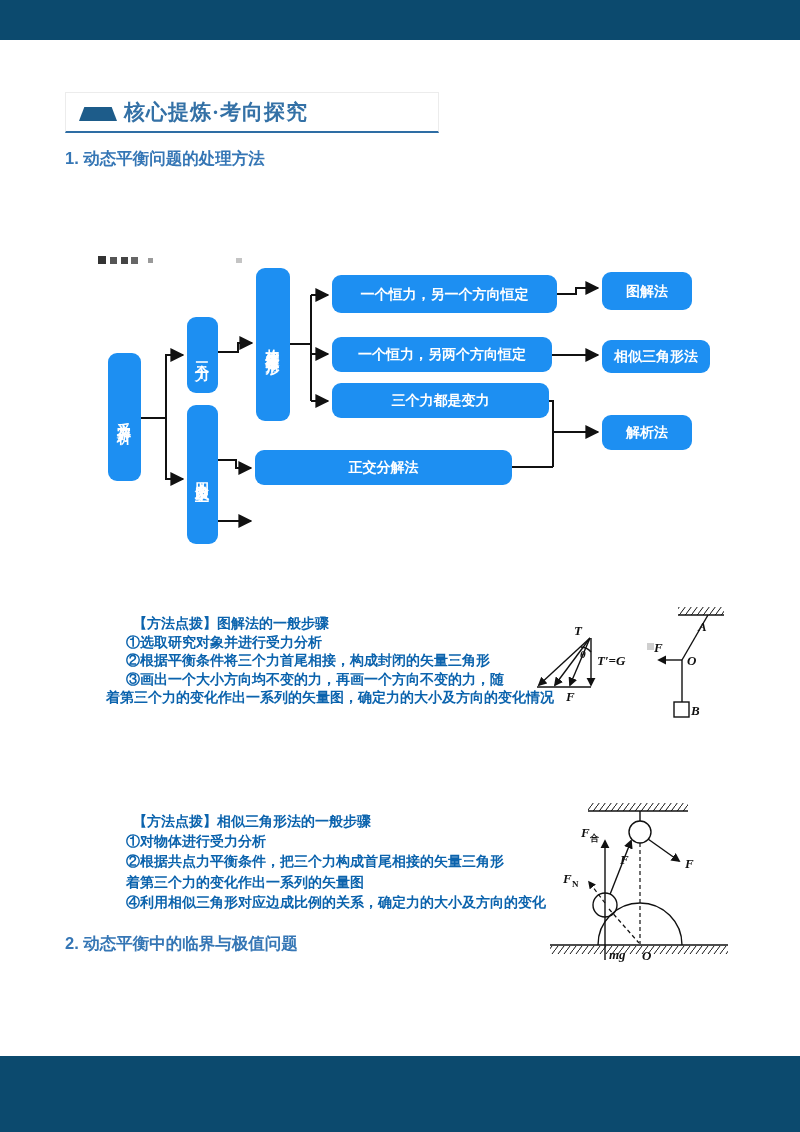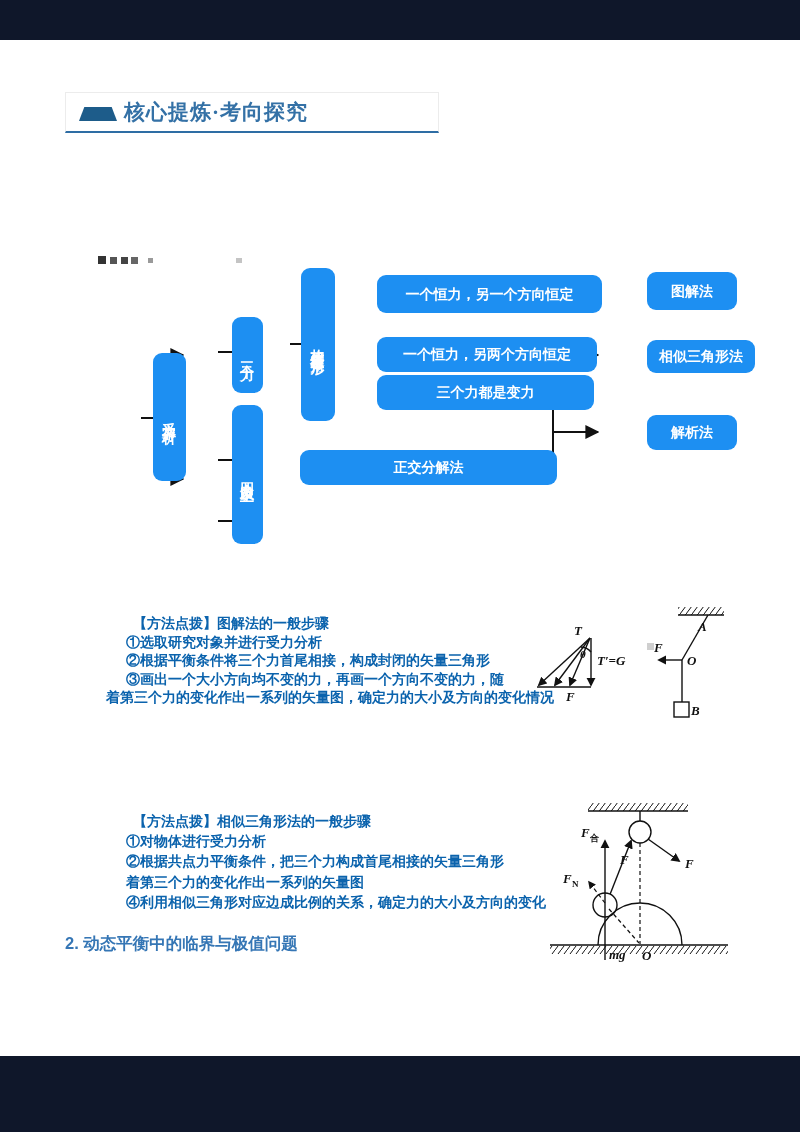--- a/index.html
+++ b/index.html
@@ -1,33 +1,33 @@
 <!DOCTYPE html>
 <html><head>
 <meta charset="utf-8">
 <style>
   html,body{margin:0;padding:0;}
-  .stage{position:relative;width:800px;height:1132px;background:#0f172a;overflow:hidden;
+  .stage{position:relative;width:800px;height:1132px;background:#0c4a6e;overflow:hidden;
          font-family:"Liberation Sans",sans-serif;}
   .paper{position:absolute;left:0;top:40px;width:800px;height:1016px;background:#ffffff;}
   
   .hdr-box{position:absolute;left:65px;top:52px;width:372px;height:38px;background:#fff;
            border:1px solid #ececec;border-bottom:2px solid #2e6da4;}
   .hdr-flag{position:absolute;left:13px;top:14px;width:38px;height:14px;background:#1d5c8a;
             clip-path:polygon(14% 0,86% 0,100% 100%,0 100%);}
   .hdr-title{position:absolute;left:58px;top:5px;font-family:"Liberation Serif",serif;
              font-size:21px;font-weight:bold;color:#3471a6;letter-spacing:1px;white-space:nowrap;}
   
   .sec-h{position:absolute;font-size:16.5px;font-weight:bold;color:#3576b5;white-space:nowrap;}
   
   .flow{position:absolute;left:98px;top:215px;width:620px;height:294px;}
   .flow svg{position:absolute;left:0;top:0;}
   .fbox{position:absolute;background:#1d8ff2;color:#fff;font-weight:bold;font-size:14px;
         border-radius:9px;display:flex;align-items:center;justify-content:center;
-        text-align:center;line-height:1.15;box-sizing:border-box;white-space:nowrap;margin-left:45px;}
+        text-align:center;line-height:1.15;box-sizing:border-box;white-space:nowrap;}
   .vert{writing-mode:vertical-rl;text-orientation:upright;letter-spacing:3px;}
   .frag{position:absolute;}
   
   .tblock{position:absolute;}
   .t-line{white-space:nowrap;font-weight:bold;color:#0b63ad;font-size:14px;}
   .b1 .t-line{line-height:18.6px;}
   .b2 .t-line{line-height:20.2px;}
   .ind-a{padding-left:27px;}
   .ind-b{padding-left:20px;}
   .figsvg{position:absolute;}
@@ -39,20 +39,21 @@
 <body>
 
 <div class="stage">
   <div class="paper">
 
     <div class="hdr-box">
       <div class="hdr-flag"></div>
       <div class="hdr-title">核心提炼·考向探究</div>
     </div>
 
+    <div class="sec-h" style="left:65px;top:108px;">1. 动态平衡问题的处理方法</div>
 
     <div class="flow">
 
       <div class="frag" style="left:0px;top:1px;width:8px;height:8px;background:#333;"></div>
       <div class="frag" style="left:12px;top:2px;width:7px;height:7px;background:#555;"></div>
       <div class="frag" style="left:23px;top:2px;width:7px;height:7px;background:#444;"></div>
       <div class="frag" style="left:33px;top:2px;width:7px;height:7px;background:#666;"></div>
       <div class="frag" style="left:50px;top:3px;width:5px;height:5px;background:#9a9a9a;"></div>
       <div class="frag" style="left:138px;top:3px;width:6px;height:5px;background:#c4c4c4;"></div>
 
@@ -80,21 +81,21 @@
           <polyline points="120,266 153,266" marker-end="url(#ah)"></polyline>
         </g>
       </svg>
 
       <div class="fbox vert" style="left:10px;top:98px;width:33px;height:128px;">受力分析</div>
       <div class="fbox vert" style="left:89px;top:62px;width:31px;height:76px;">三个力</div>
       <div class="fbox vert" style="left:89px;top:150px;width:31px;height:139px;letter-spacing:1px;">四个力及以上</div>
       <div class="fbox vert" style="left:158px;top:13px;width:34px;height:153px;letter-spacing:2px;">构建矢量三角形</div>
       <div class="fbox" style="left:234px;top:20px;width:225px;height:38px;">一个恒力，另一个方向恒定</div>
       <div class="fbox" style="left:234px;top:82px;width:220px;height:35px;text-align:right;">一个恒力，另两个方向恒定</div>
-      <div class="fbox" style="left:234px;top:120px;width:217px;height:35px;">三个力都是变力</div>
+      <div class="fbox" style="left:234px;top:128px;width:217px;height:35px;">三个力都是变力</div>
       <div class="fbox" style="left:504px;top:17px;width:90px;height:38px;">图解法</div>
       <div class="fbox" style="left:504px;top:85px;width:108px;height:33px;">相似三角形法</div>
       <div class="fbox" style="left:504px;top:160px;width:90px;height:35px;">解析法</div>
       <div class="fbox" style="left:157px;top:195px;width:257px;height:35px;">正交分解法</div>
     </div>
 
     <div class="tblock b1" style="left:106px;top:574px;width:445px;">
       <div class="t-line ind-a">【方法点拨】图解法的一般步骤</div>
       <div class="t-line ind-b">①选取研究对象并进行受力分析</div>
       <div class="t-line ind-b">②根据平衡条件将三个力首尾相接，构成封闭的矢量三角形</div>

